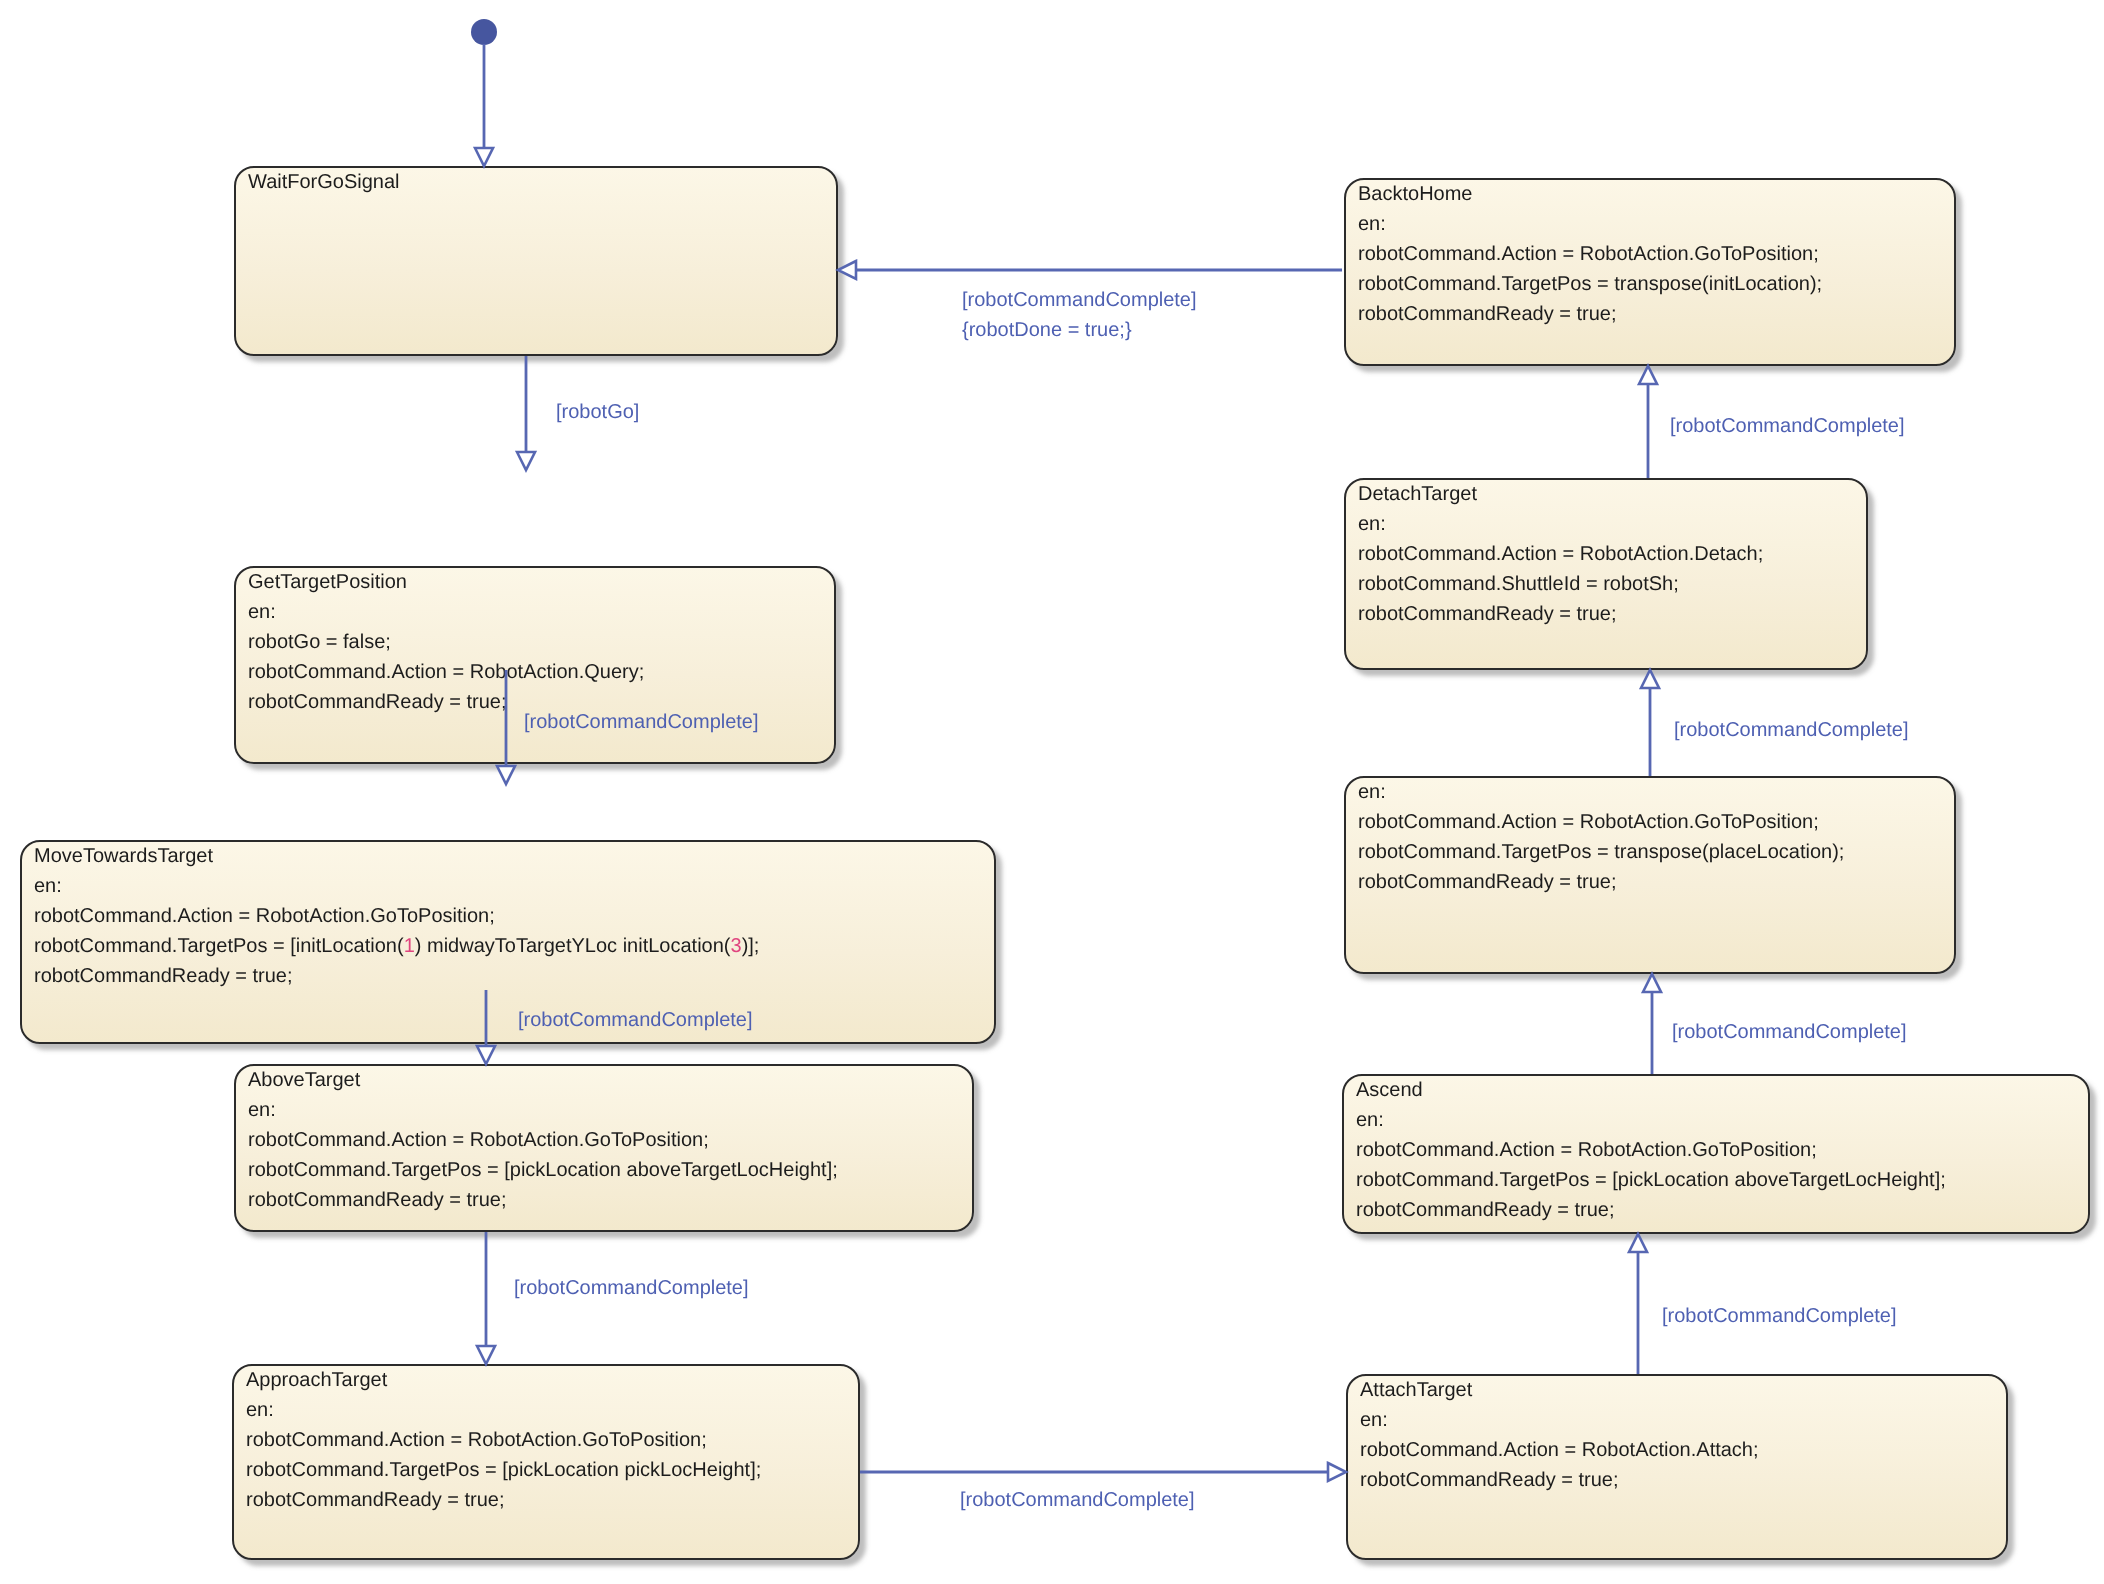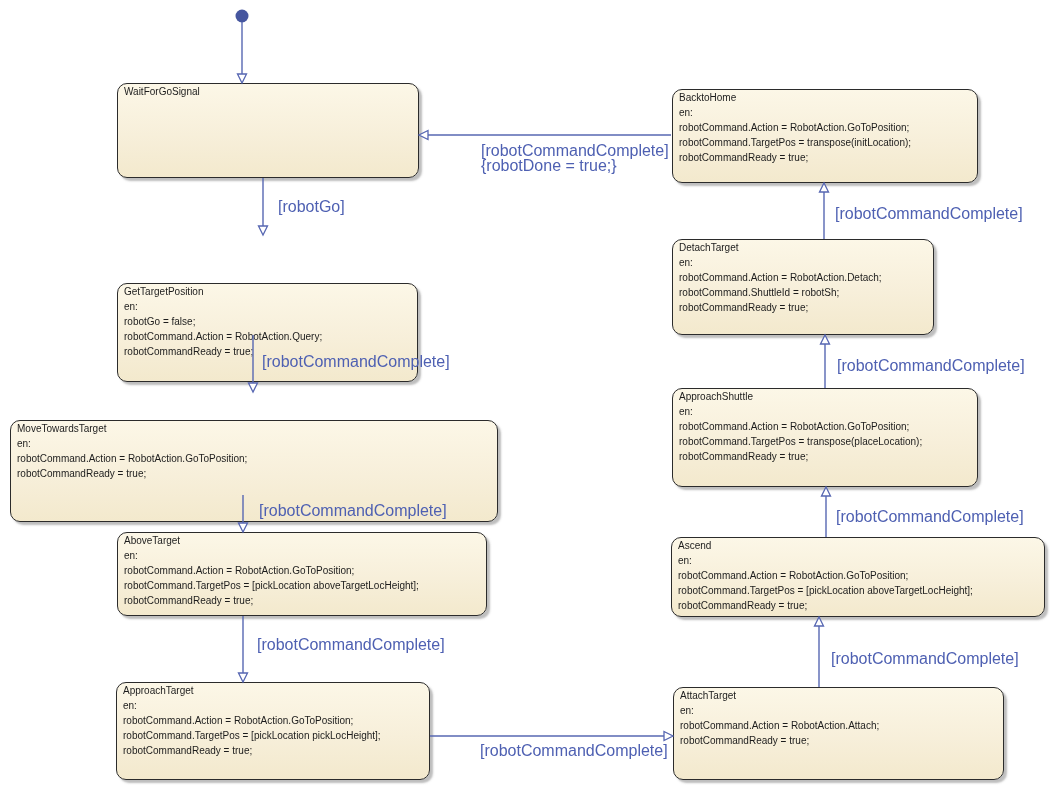--- a/index.html
+++ b/index.html
@@ -13,21 +13,21 @@
     background:linear-gradient(180deg,#fcf7e7 0%,#f7efda 55%,#f3e9cd 100%);
     box-shadow:3px 3px 2px rgba(125,125,125,0.5);
     padding:0 5px 0 6px;
     font-size:10px; line-height:15px; color:#1c1c1c;
     white-space:nowrap;
   }
   .state .title { color:#1c1c1c; }
   .state .code  { color:#1c1c1c; }
   .num { color:#e0457f; }
   .tlabel {
-    position:absolute; color:#4e60b2; font-size:16px; line-height:15px;
+    position:absolute; color:#4e60b2; font-size:10px; line-height:15px;
     white-space:nowrap;
   }
   svg.wires { position:absolute; left:0; top:0; width:1052px; height:792px; pointer-events:none; }
   svg.wires line     { stroke:#5767b2; stroke-width:1.4; }
   svg.wires polygon  { fill:#ffffff; stroke:#5767b2; stroke-width:1.3; }
   svg.wires circle   { fill:#46569f; stroke:none; }
 
   
   .s0 { left:117px; top:83px;  width:302px; height:95px;  }
   .s1 { left:117px; top:235px; width:301px; height:99px;margin-top:48px;  }
@@ -66,20 +66,21 @@
     <div class="code">en:</div>
     <div class="code">robotGo = false;</div>
     <div class="code">robotCommand.Action = RobotAction.Query;</div>
     <div class="code">robotCommandReady = true;</div>
   </div>
 
   <div class="state s2">
     <div class="title">MoveTowardsTarget</div>
     <div class="code">en:</div>
     <div class="code">robotCommand.Action = RobotAction.GoToPosition;</div>
+    <div class="code"><span>robotCommand.TargetPos = [initLocation(</span><span class="num">1</span><span>) midwayToTargetYLoc initLocation(</span><span class="num">3</span><span>)];</span></div>
     <div class="code">robotCommandReady = true;</div>
   </div>
 
   <div class="state s3">
     <div class="title">AboveTarget</div>
     <div class="code">en:</div>
     <div class="code">robotCommand.Action = RobotAction.GoToPosition;</div>
     <div class="code">robotCommand.TargetPos = [pickLocation aboveTargetLocHeight];</div>
     <div class="code">robotCommandReady = true;</div>
   </div>
@@ -101,21 +102,20 @@
 
   <div class="state s6">
     <div class="title">Ascend</div>
     <div class="code">en:</div>
     <div class="code">robotCommand.Action = RobotAction.GoToPosition;</div>
     <div class="code">robotCommand.TargetPos = [pickLocation aboveTargetLocHeight];</div>
     <div class="code">robotCommandReady = true;</div>
   </div>
 
   <div class="state s7">
-    <div class="title">ApproachShuttle</div>
     <div class="code">en:</div>
     <div class="code">robotCommand.Action = RobotAction.GoToPosition;</div>
     <div class="code">robotCommand.TargetPos = transpose(placeLocation);</div>
     <div class="code">robotCommandReady = true;</div>
   </div>
 
   <div class="state s8">
     <div class="title">DetachTarget</div>
     <div class="code">en:</div>
     <div class="code">robotCommand.Action = RobotAction.Detach;</div>

